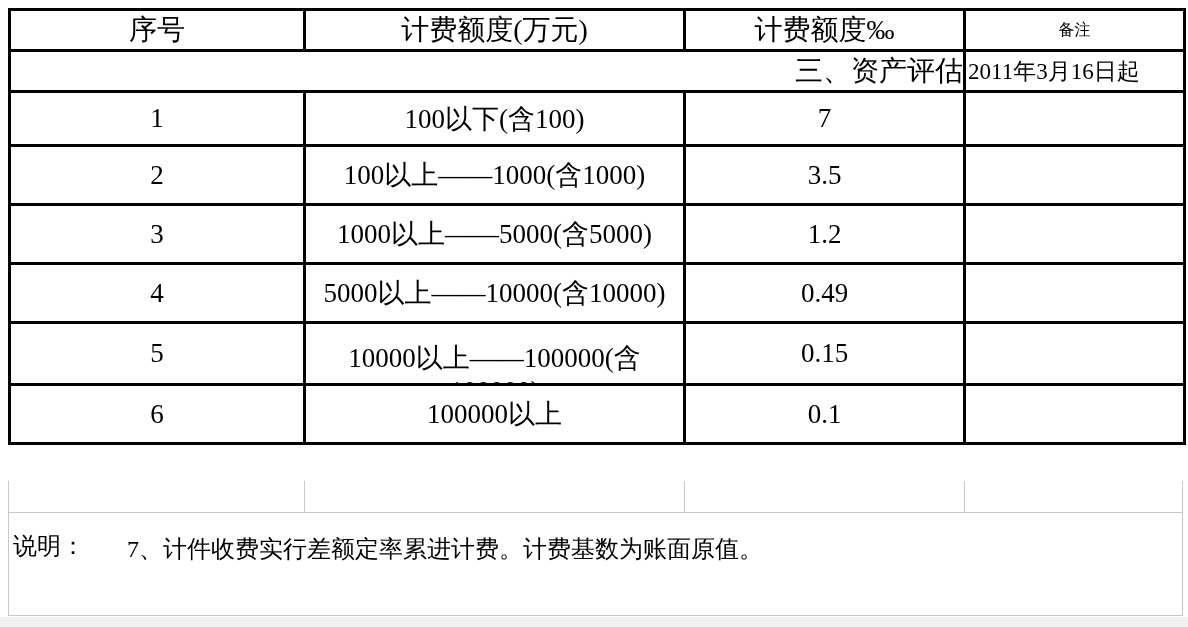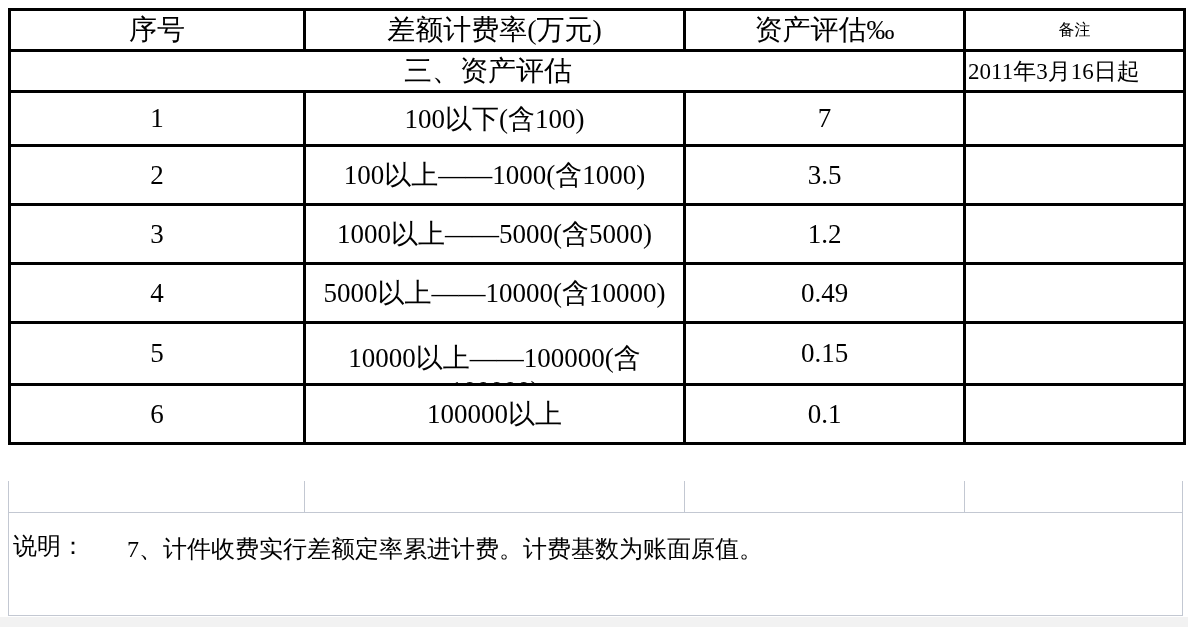--- a/index.html
+++ b/index.html
@@ -28,21 +28,21 @@
   }
   .col-no   { width:295px; }
   .col-amt  { width:380px; }
   .col-rate { width:280px; }
   .col-rem  { width:220px; }
 
   tr.header-row th { height:36px; font-size:28px; }
   tr.header-row th.small { font-size:16px; }
 
   tr.section-row td { height:37px; }
-  td.section-title  { text-align:center; font-size:28px; padding-left:2px; }
+  td.section-title  { text-align:right; font-size:28px; padding-left:2px; }
   td.section-remark { text-align:left; font-size:23px; padding-left:2px; white-space:nowrap; }
 
   tr.data-row td { font-size:27px; }
   tr.data-row.first td { height:54px; }
   tr.data-row.tall  td { height:59px; }
 
   td.cell-range .clip2 {
     height:59px; overflow:hidden;
     line-height:33px; padding-top:18px;text-align:center;
   }
@@ -87,22 +87,22 @@
   <table class="fee-table">
     <colgroup>
       <col class="col-no">
         <col class="col-amt">
         <col class="col-rate">
         <col class="col-rem">
     </colgroup>
     <tbody>
       <tr class="header-row">
         <th>序号</th>
-        <th>差额计费率(万元)</th>
-        <th>资产评估‰</th>
+        <th>计费额度(万元)</th>
+        <th>计费额度‰</th>
         <th class="small">备注</th>
       </tr>
 
       <tr class="section-row">
         <td colspan="3" class="section-title">三、资产评估</td>
         <td class="section-remark">2011年3月16日起</td>
       </tr>
 
       <tr class="data-row first">
         <td class="cell-no">1</td>

